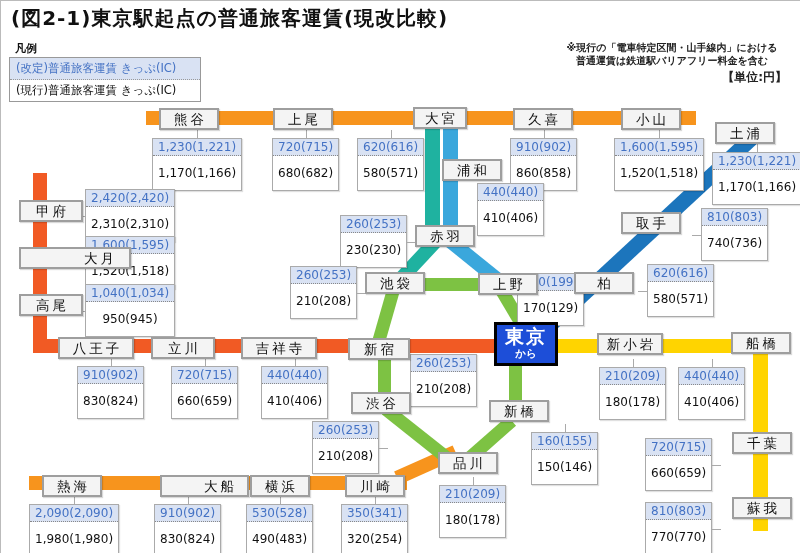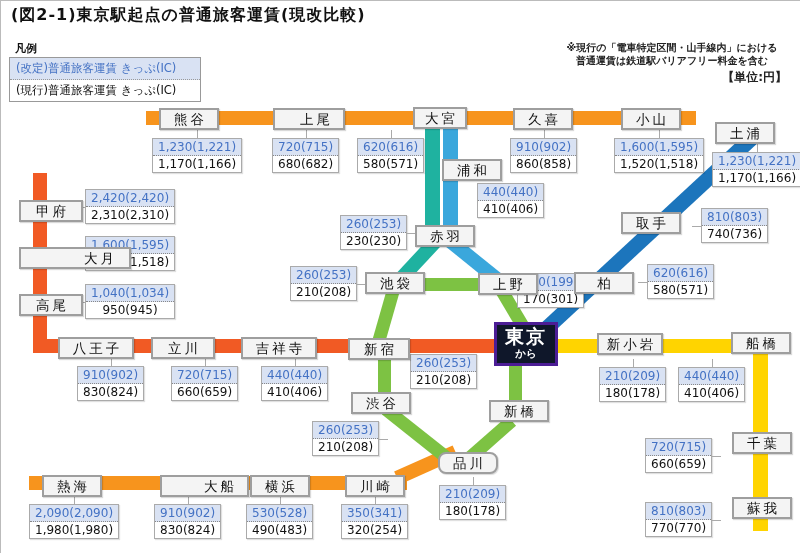--- a/index.html
+++ b/index.html
@@ -2,21 +2,21 @@
 <html><head>
 <meta charset="utf-8">
 <style>
   html,body{margin:0;padding:0;background:#e8e8e8;}
   #canvas{
     position:relative;width:800px;height:553px;background:#ffffff;
     border:1px solid #bbb;overflow:hidden;
     font-family:"DejaVu Sans","Liberation Sans",sans-serif;
   }
   
-  .title{position:absolute;left:10px;top:4px;font-size:16px;font-weight:bold;color:#111;letter-spacing:1px;}
+  .title{position:absolute;left:10px;top:4px;font-size:20px;font-weight:bold;color:#111;letter-spacing:1px;}
   .legend-head{position:absolute;left:14px;top:40px;font-size:11px;font-weight:bold;color:#111;}
   .legend{position:absolute;left:8px;top:56px;width:190px;border:1px solid #999;background:#15803d;}
   .legend .lrow{font-size:11.5px;padding:3px 6px;white-space:nowrap;}
   .legend .lrow.rev{background:#d9e2f3;color:#4472c4;border-bottom:1px dotted #999;}
   .legend .lrow.cur{background:#fff;color:#111;}
   .note{position:absolute;right:14px;top:40px;width:230px;text-align:center;font-size:10px;line-height:13px;color:#222;font-weight:bold;}
   .unit{position:absolute;right:14px;top:68px;font-size:12px;font-weight:bold;color:#222;}
   
   .line{position:absolute;z-index:1;}
   .rot{transform-origin:0 50%;}
@@ -34,28 +34,28 @@
     height:18px;line-height:18px;text-align:center;font-size:13.5px;color:#111;
     box-shadow:1px 1px 1px rgba(0,0,0,0.15);white-space:nowrap;
   }
   .sta span{letter-spacing:3px;margin-right:-3px;}
   
   .fare{
     position:absolute;z-index:2;border:1px solid #aaa;background:#fff;
     font-size:12px;white-space:nowrap;box-shadow:1px 1px 1px rgba(0,0,0,0.12);
   }
   .fare .fr{background:#d9e2f3;color:#4472c4;padding:1px 5px;border-bottom:1px dotted #888;}
-  .fare .fc{background:#fff;color:#111;padding:1px 5px;text-align:center;}
+  .fare .fc{background:#fff;color:#111;padding:10px 5px;text-align:center;}
   .cu::before{content:"";position:absolute;left:50%;top:-9px;width:1px;height:9px;background:#aaa;}
   .cl::before{content:"";position:absolute;left:-10px;top:50%;width:10px;height:1px;background:#aaa;}
   .cr::before{content:"";position:absolute;right:-10px;top:50%;width:10px;height:1px;background:#aaa;}
   
   .tokyo{
     position:absolute;left:493px;top:321px;width:58px;height:38px;z-index:5;
-    background:#0f172a;border:3px solid #4c1d95;text-align:center;color:#fff;
+    background:#1d4ed8;border:3px solid #000000;text-align:center;color:#fff;
   }
   .tokyo .tn{font-size:19px;font-weight:bold;line-height:22px;letter-spacing:2px;}
   .tokyo .ts{font-size:10.5px;font-weight:bold;line-height:12px;}
 </style>
 </head>
 <body>
 
 <div id="canvas">
 
   <div class="title">(図2-1)東京駅起点の普通旅客運賃(現改比較)</div>
@@ -84,21 +84,21 @@
   <div class="line c-cyan rot" style="left:449px;top:233px;width:66px;height:14px;transform:rotate(39deg);"></div>
   <div class="line c-green" style="left:394px;top:277px;width:118px;height:13px;"></div>
   <div class="line c-green rot" style="left:392px;top:284px;width:53px;height:13px;transform:rotate(106deg);"></div>
   <div class="line c-green" style="left:377px;top:355px;width:13px;height:42px;"></div>
   <div class="line c-green rot" style="left:385px;top:402px;width:81px;height:13px;transform:rotate(38.4deg);"></div>
   <div class="line c-green rot" style="left:468px;top:451px;width:57px;height:13px;transform:rotate(-41.4deg);"></div>
   <div class="line c-green" style="left:508px;top:358px;width:13px;height:50px;"></div>
   <div class="line c-green rot" style="left:500px;top:282px;width:50px;height:13px;transform:rotate(59.2deg);"></div>
 
   <div class="sta" style="left:158px;top:107px;width:56px;"><span>熊谷</span></div>
-  <div class="sta" style="left:272px;top:107px;width:56px;padding-left:12px;"><span>上尾</span></div>
+  <div class="sta" style="left:272px;top:107px;width:56px;"><span>上尾</span></div>
   <div class="sta" style="left:412px;top:106px;width:50px;"><span>大宮</span></div>
   <div class="sta" style="left:512px;top:107px;width:56px;"><span>久喜</span></div>
   <div class="sta" style="left:620px;top:107px;width:56px;"><span>小山</span></div>
   <div class="sta" style="left:714px;top:121px;width:56px;"><span>土浦</span></div>
 
   <div class="sta" style="left:18px;top:199px;width:60px;"><span>甲府</span></div>
   <div class="sta" style="left:18px;top:246px;width:60px;padding-left:48px;"><span>大月</span></div>
   <div class="sta" style="left:18px;top:293px;width:60px;"><span>高尾</span></div>
 
   <div class="sta" style="left:441px;top:158px;width:56px;"><span>浦和</span></div>
@@ -110,21 +110,21 @@
 
   <div class="sta" style="left:57px;top:336px;width:72px;"><span>八王子</span></div>
   <div class="sta" style="left:150px;top:336px;width:60px;"><span>立川</span></div>
   <div class="sta" style="left:240px;top:336px;width:72px;"><span>吉祥寺</span></div>
   <div class="sta" style="left:347px;top:337px;width:58px;"><span>新宿</span></div>
   <div class="sta" style="left:596px;top:332px;width:62px;"><span>新小岩</span></div>
   <div class="sta" style="left:730px;top:331px;width:56px;"><span>船橋</span></div>
 
   <div class="sta" style="left:350px;top:391px;width:56px;"><span>渋谷</span></div>
   <div class="sta" style="left:488px;top:399px;width:56px;"><span>新橋</span></div>
-  <div class="sta" style="left:437px;top:451px;width:56px;border-radius:8px;"><span>品川</span></div>
+  <div class="sta" style="left:437px;top:451px;width:56px;"><span>品川</span></div>
 
   <div class="sta" style="left:41px;top:474px;width:56px;"><span>熱海</span></div>
   <div class="sta" style="left:159px;top:474px;width:56px;padding-left:29px;"><span>大船</span></div>
   <div class="sta" style="left:249px;top:474px;width:56px;"><span>横浜</span></div>
   <div class="sta" style="left:344px;top:474px;width:56px;"><span>川崎</span></div>
 
   <div class="sta" style="left:731px;top:431px;width:56px;"><span>千葉</span></div>
   <div class="sta" style="left:731px;top:496px;width:56px;"><span>蘇我</span></div>
 
   <div class="tokyo">
@@ -177,21 +177,21 @@
   <div class="fare cr" style="left:339px;top:214px;">
       <div class="fr">260(253)</div>
       <div class="fc">230(230)</div>
     </div>
   <div class="fare cr" style="left:289px;top:265px;">
       <div class="fr">260(253)</div>
       <div class="fc">210(208)</div>
     </div>
   <div class="fare" style="left:516px;top:228px;margin-top:44px;">
       <div class="fr">200(199)</div>
-      <div class="fc">170(301)</div>
+      <div class="fc">170(129)</div>
     </div>
   <div class="fare cl" style="left:700px;top:207px;">
       <div class="fr">810(803)</div>
       <div class="fc">740(736)</div>
     </div>
   <div class="fare cl" style="left:646px;top:263px;">
       <div class="fr">620(616)</div>
       <div class="fc">580(571)</div>
     </div>
 
@@ -217,20 +217,24 @@
     </div>
   <div class="fare cu" style="left:677px;top:366px;">
       <div class="fr">440(440)</div>
       <div class="fc">410(406)</div>
     </div>
 
   <div class="fare cr" style="left:311px;top:420px;">
       <div class="fr">260(253)</div>
       <div class="fc">210(208)</div>
     </div>
+  <div class="fare cu" style="left:530px;top:431px;">
+      <div class="fr">160(155)</div>
+      <div class="fc">150(146)</div>
+    </div>
   <div class="fare cu" style="left:438px;top:484px;">
       <div class="fr">210(209)</div>
       <div class="fc">180(178)</div>
     </div>
 
   <div class="fare cu" style="left:28px;top:503px;">
       <div class="fr">2,090(2,090)</div>
       <div class="fc">1,980(1,980)</div>
     </div>
   <div class="fare cu" style="left:153px;top:503px;">

